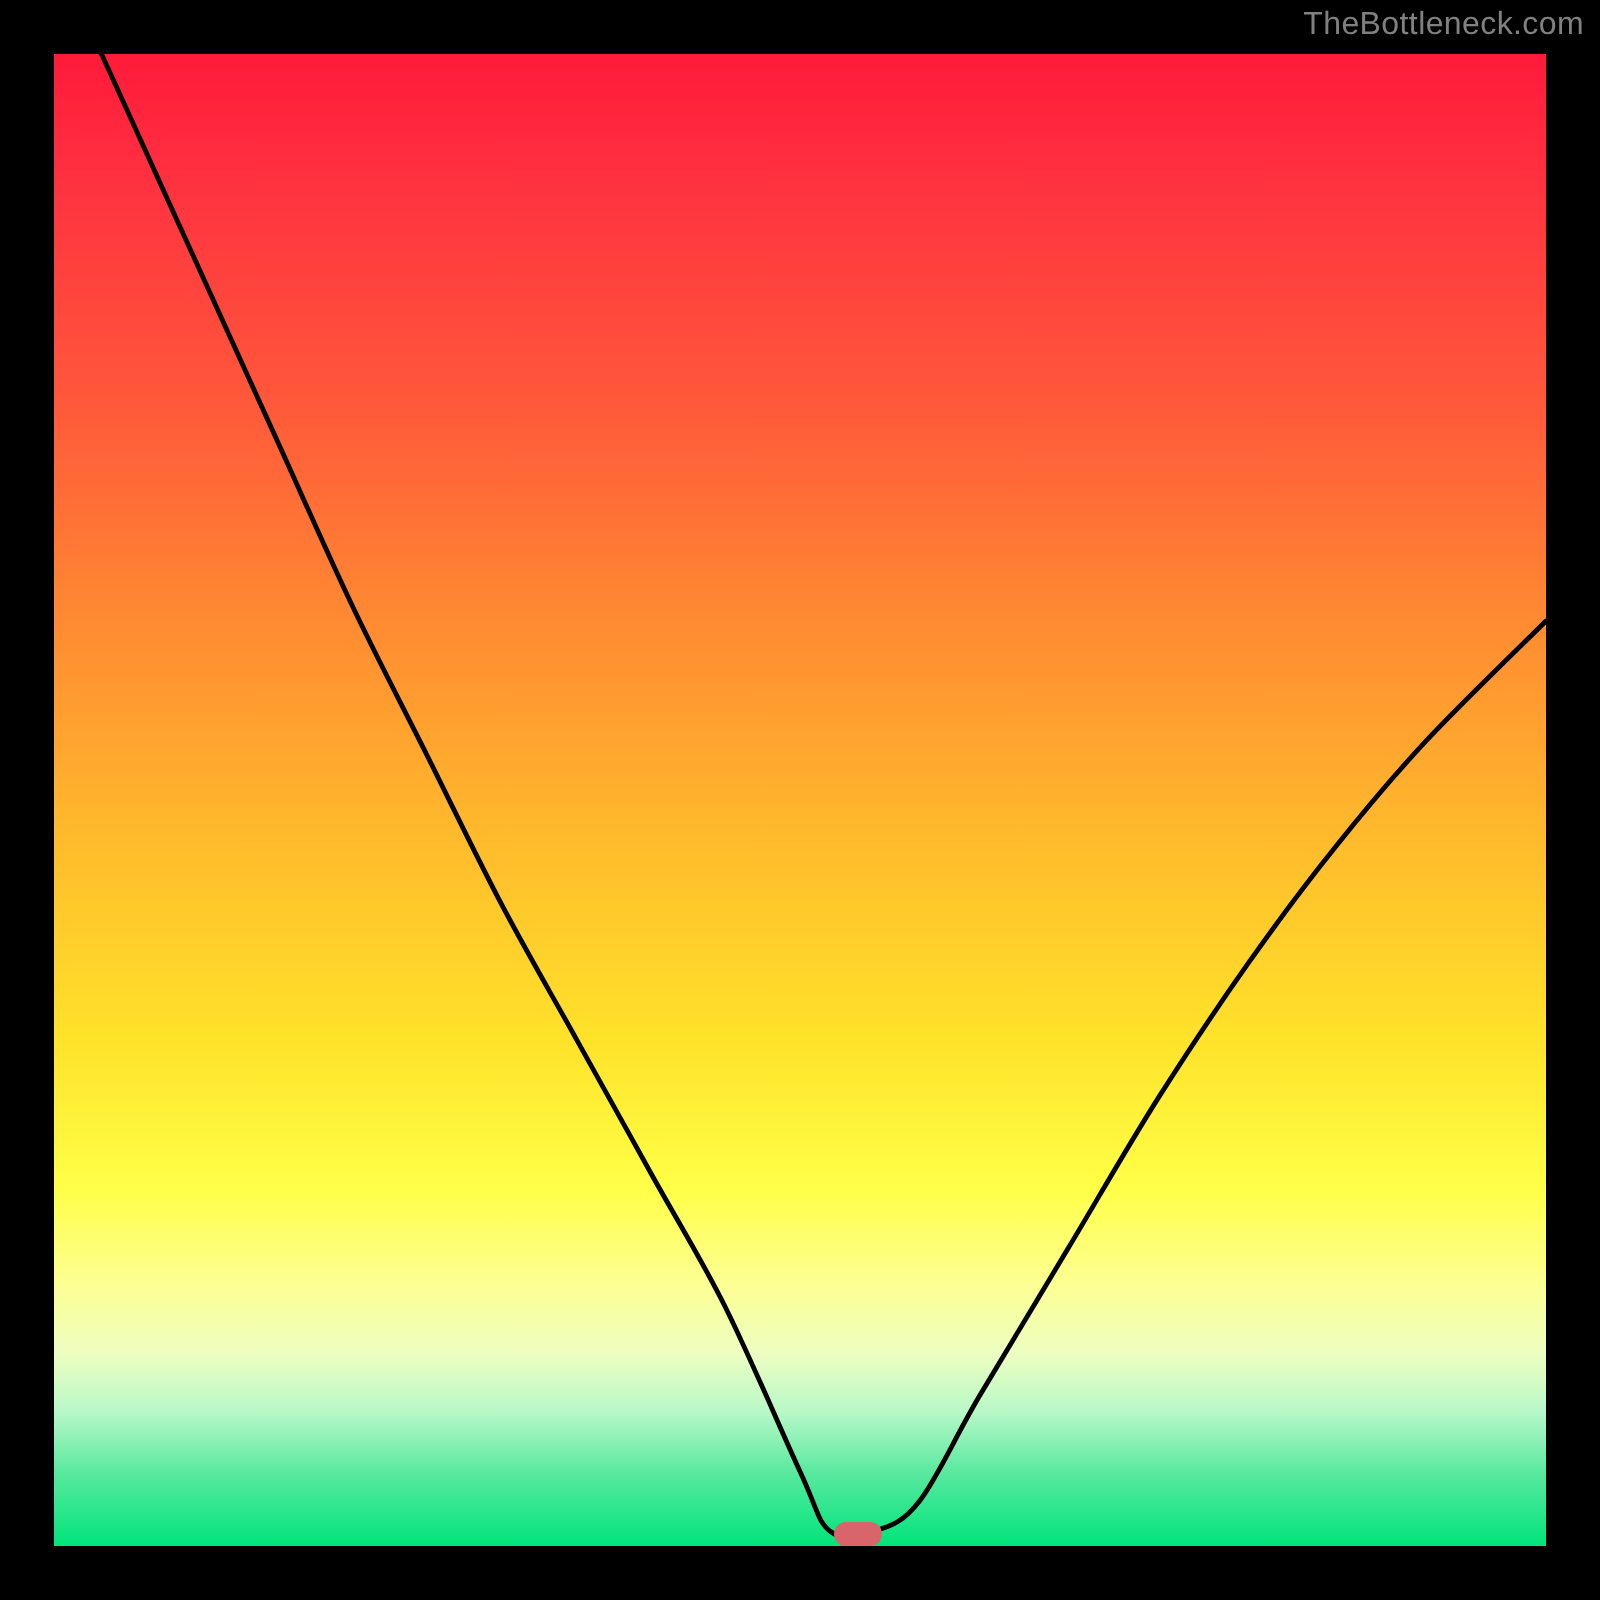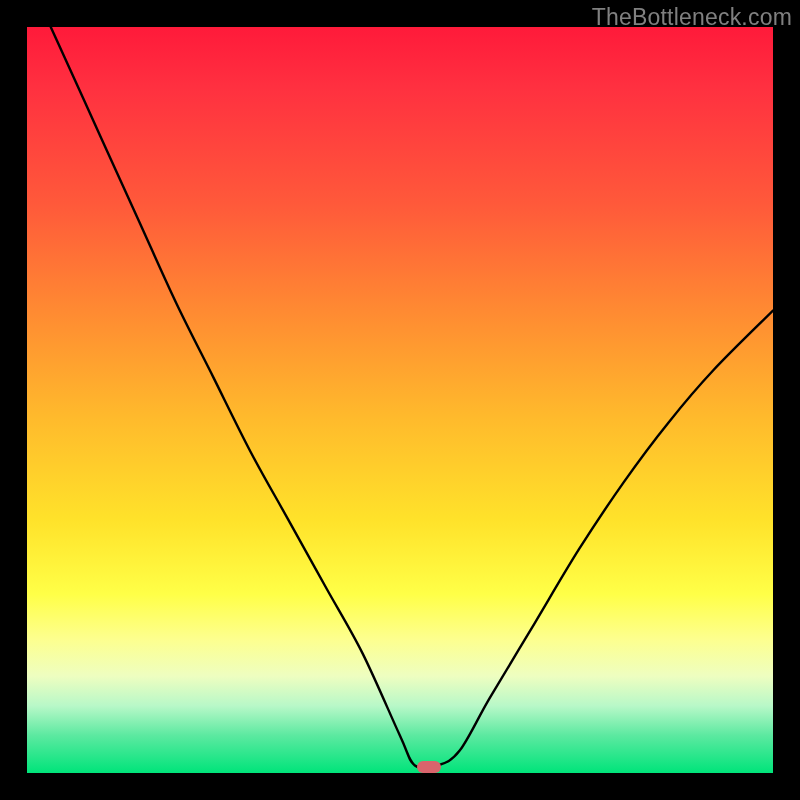--- a/index.html
+++ b/index.html
@@ -52,21 +52,21 @@
     height: 12px;
     border-radius: 6px;
     background: #d9646c;
     transform: translate(-50%, -50%);
   }
   .watermark {
     position: absolute;
     top: 4px;
     right: 8px;
     color: #808080;
-    font-size: 23px;
+    font-size: 16px;
     font-weight: 500;
     letter-spacing: 0.2px;
   }
 </style>
 </head>
 <body>
 
 <div class="frame">
 
   <div class="plot">

